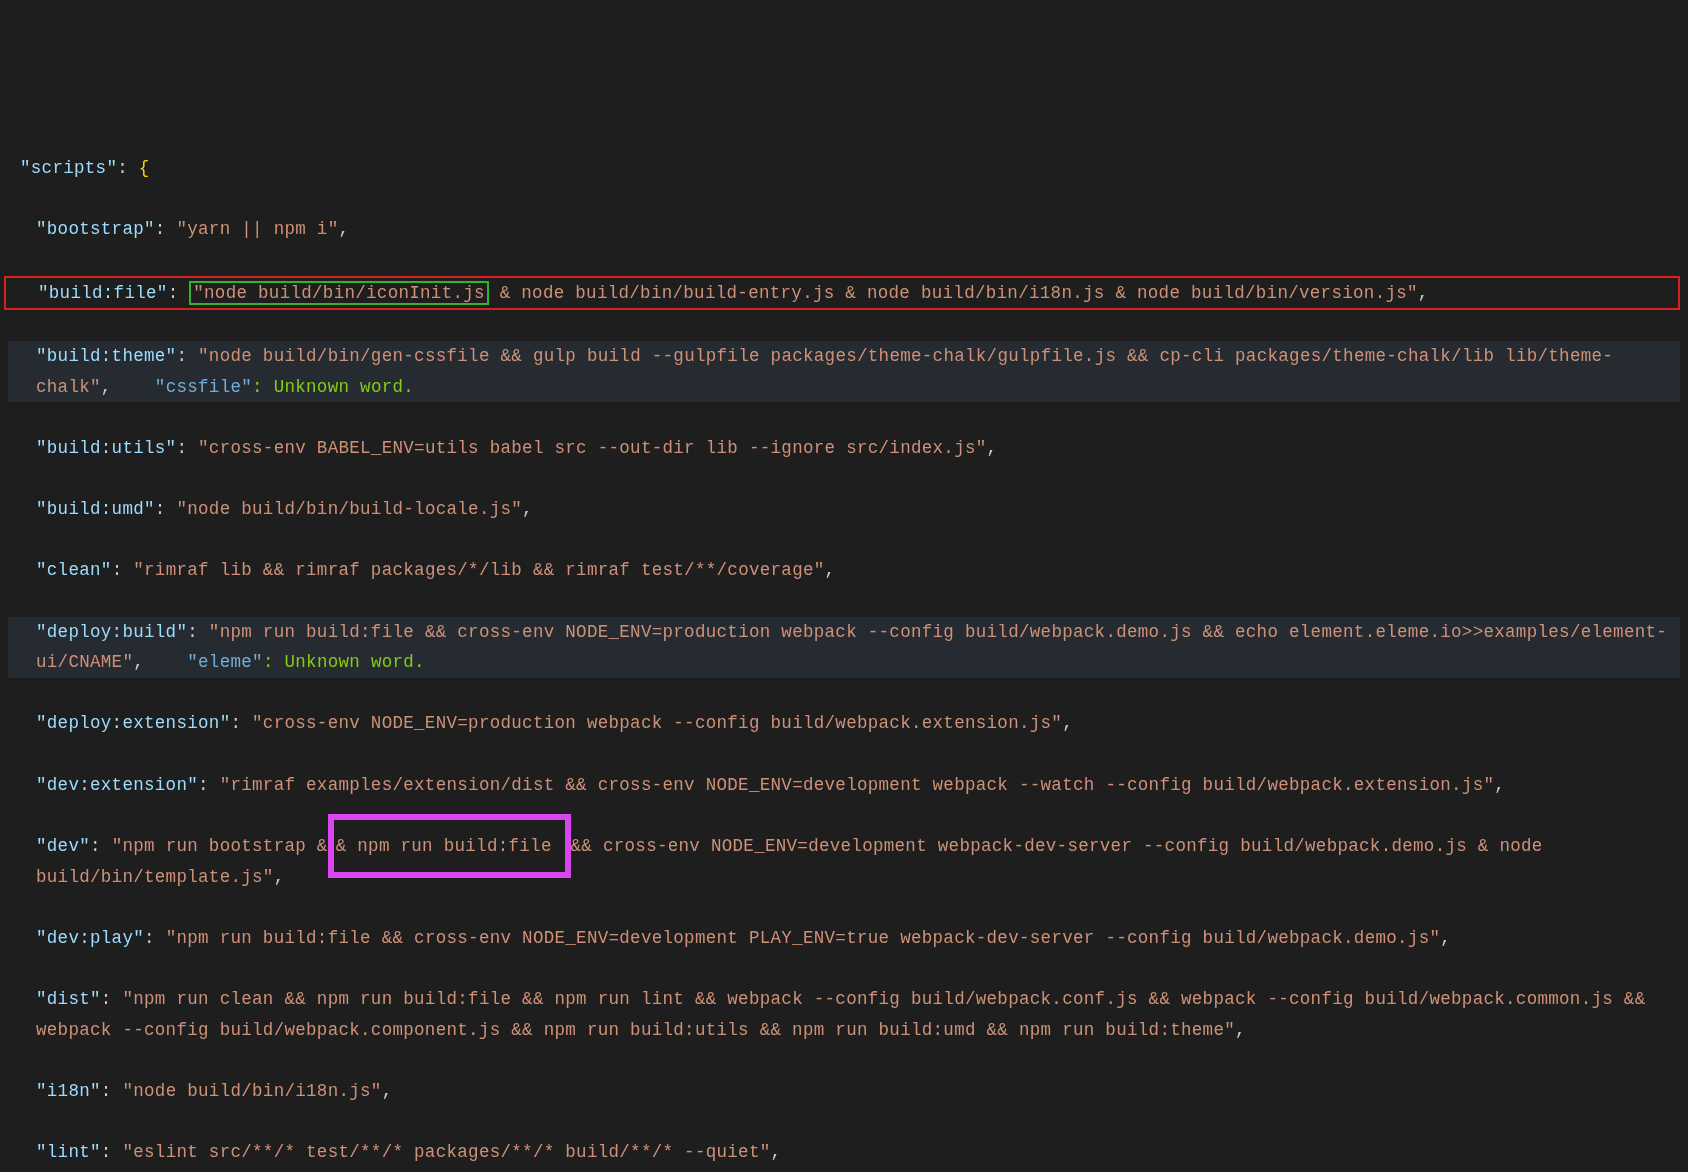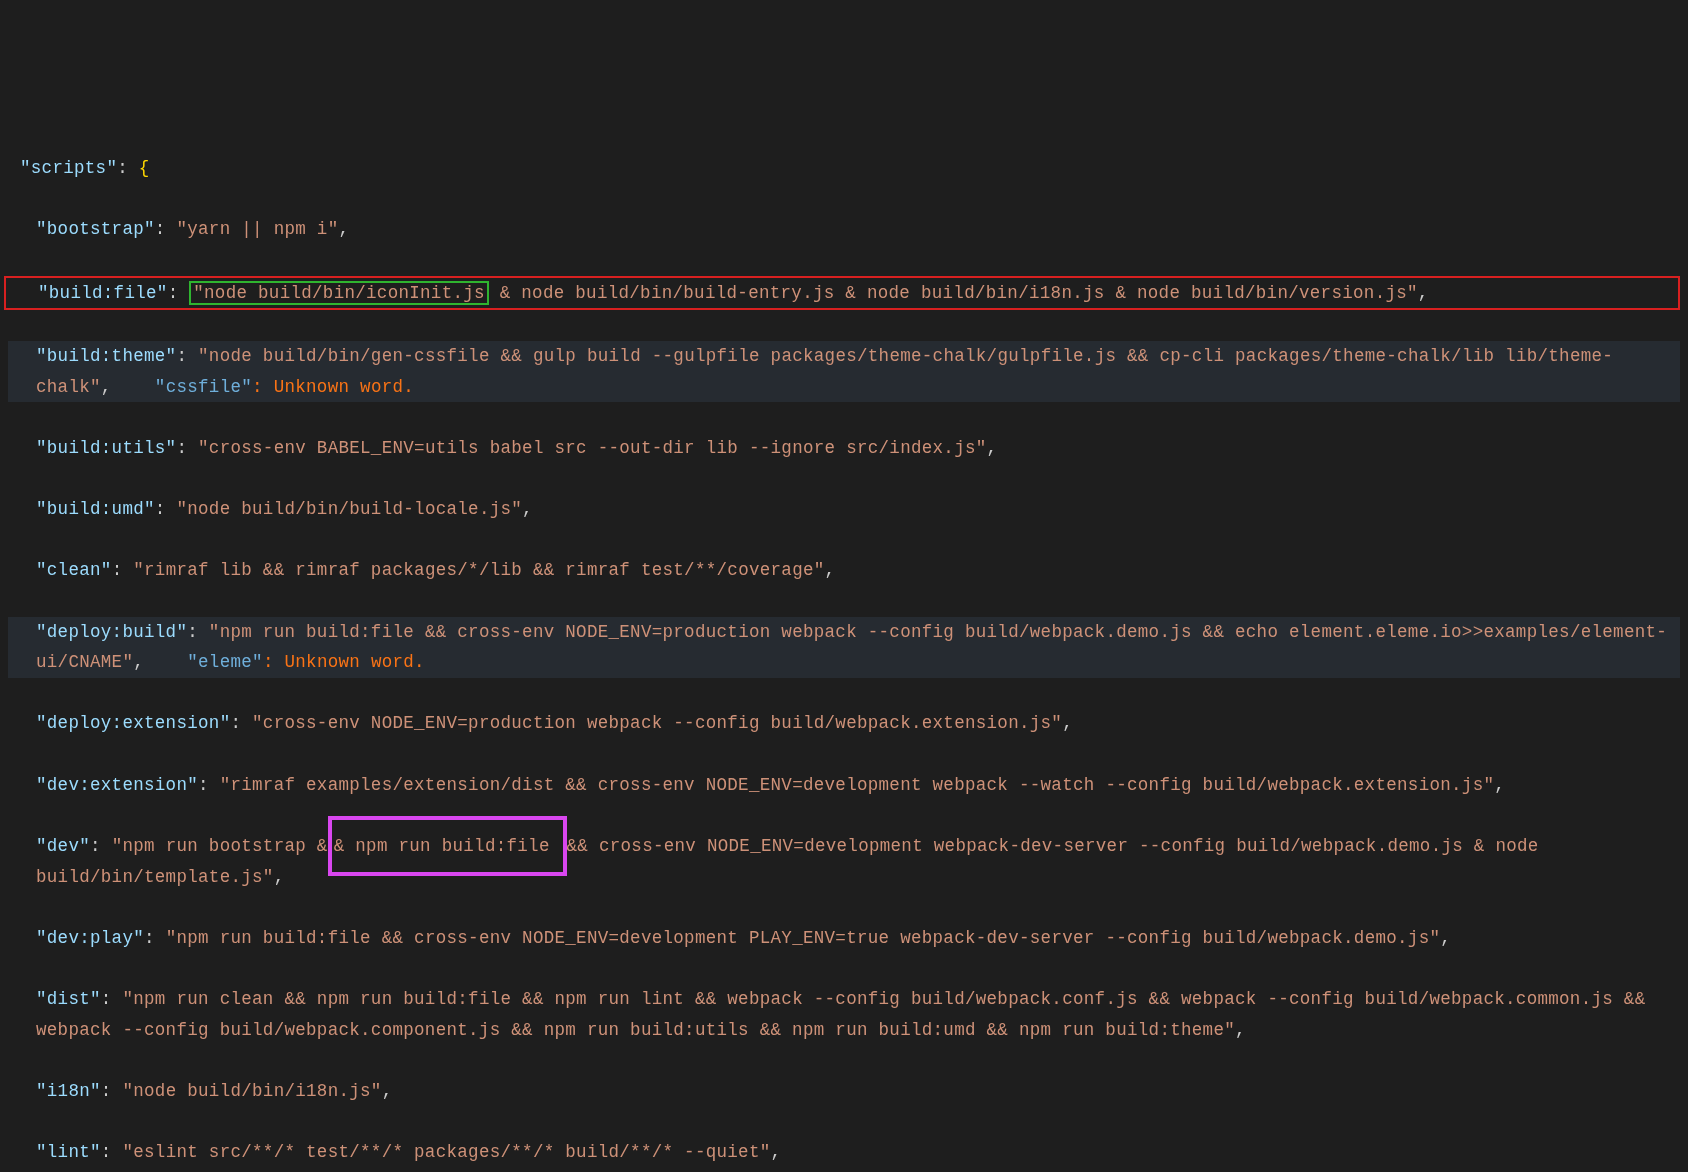--- a/index.html
+++ b/index.html
@@ -16,34 +16,34 @@
   }
   .code-area {
     padding: 0 8px;
   }
   .key { color: #9cdcfe; }
   .string { color: #ce9178; }
   .punct { color: #cccccc; }
   .brace { color: #ffd700; }
   .comma { color: #cccccc; }
   .hint { color: #6fafdb; }
-  .hint-msg { color: #f97316; }
+  .hint-msg { color: #84cc16; }
   .squiggle {
     text-decoration-style: wavy;
     text-decoration-color: #3794ff;
     text-decoration-thickness: 1px;
   }
   .box-red {
     border: 2px solid #d82020;
     display: block;
     padding: 0 4px;
     margin-left: -4px;
   }
   .box-red-inline {
-    border: 4px solid #d946ef;
+    border: 6px solid #d946ef;
     padding: 16px 2px;
     display: inline;
   }
   .box-green {
     border: 2px solid #2fb42f;
     padding: 0 2px;
     display: inline;
   }
   .line { display: block; padding-left: 28px; }
   .line.i0 { padding-left: 12px; }

